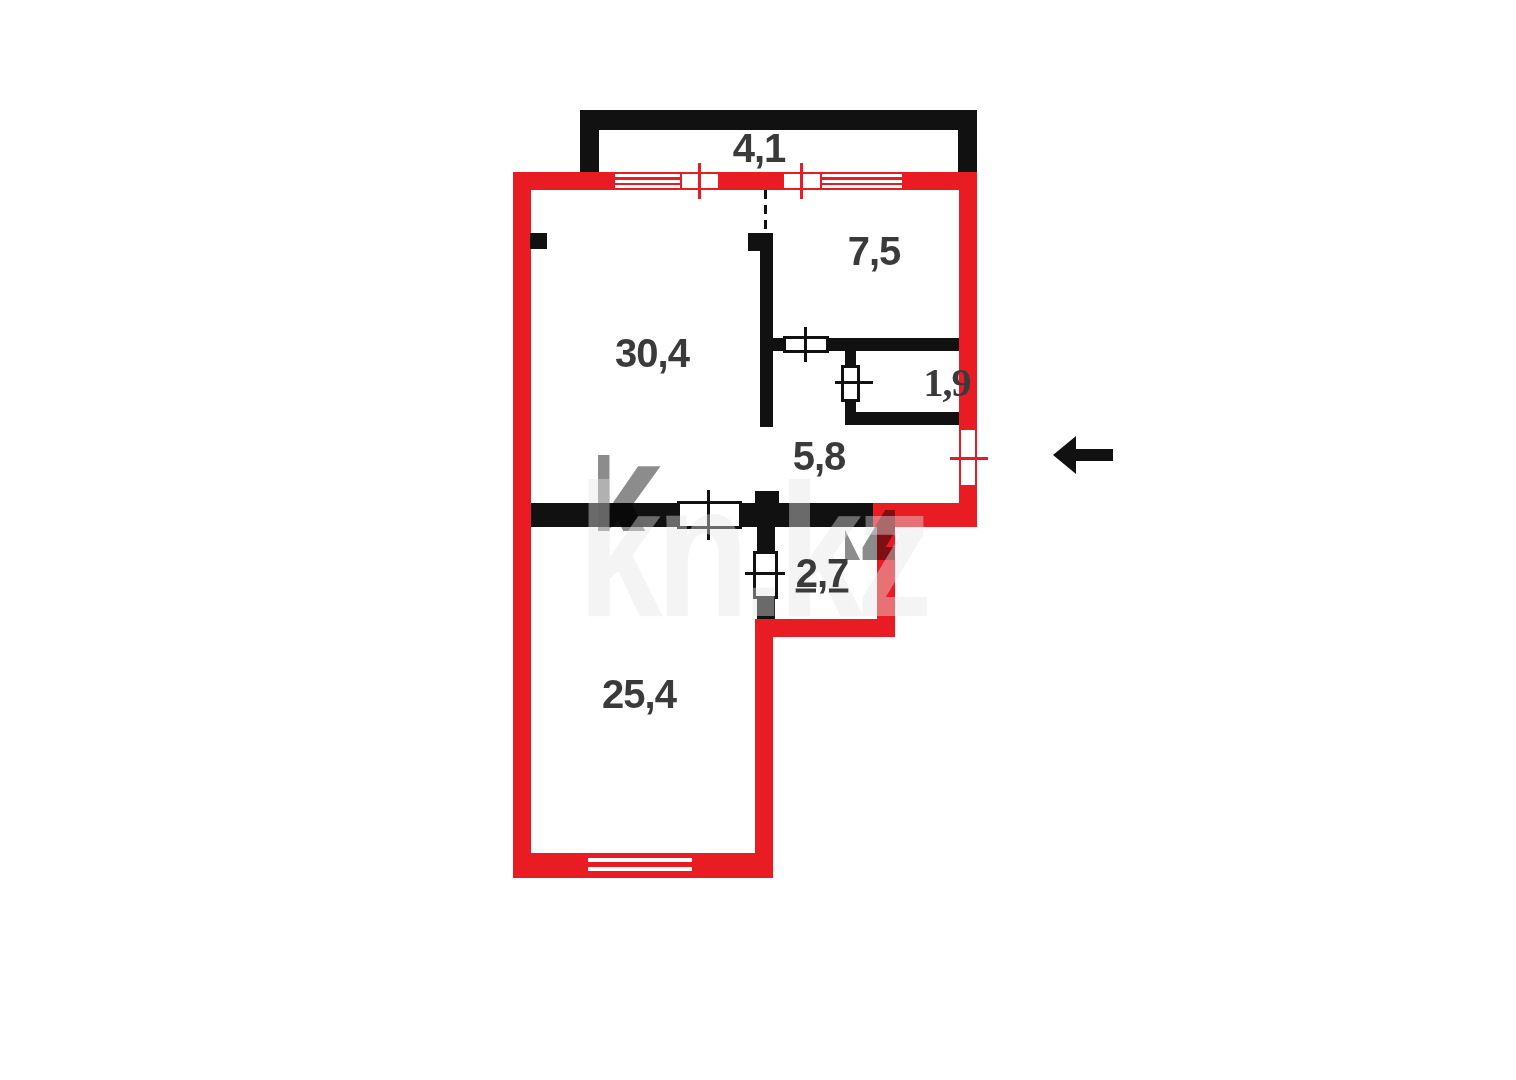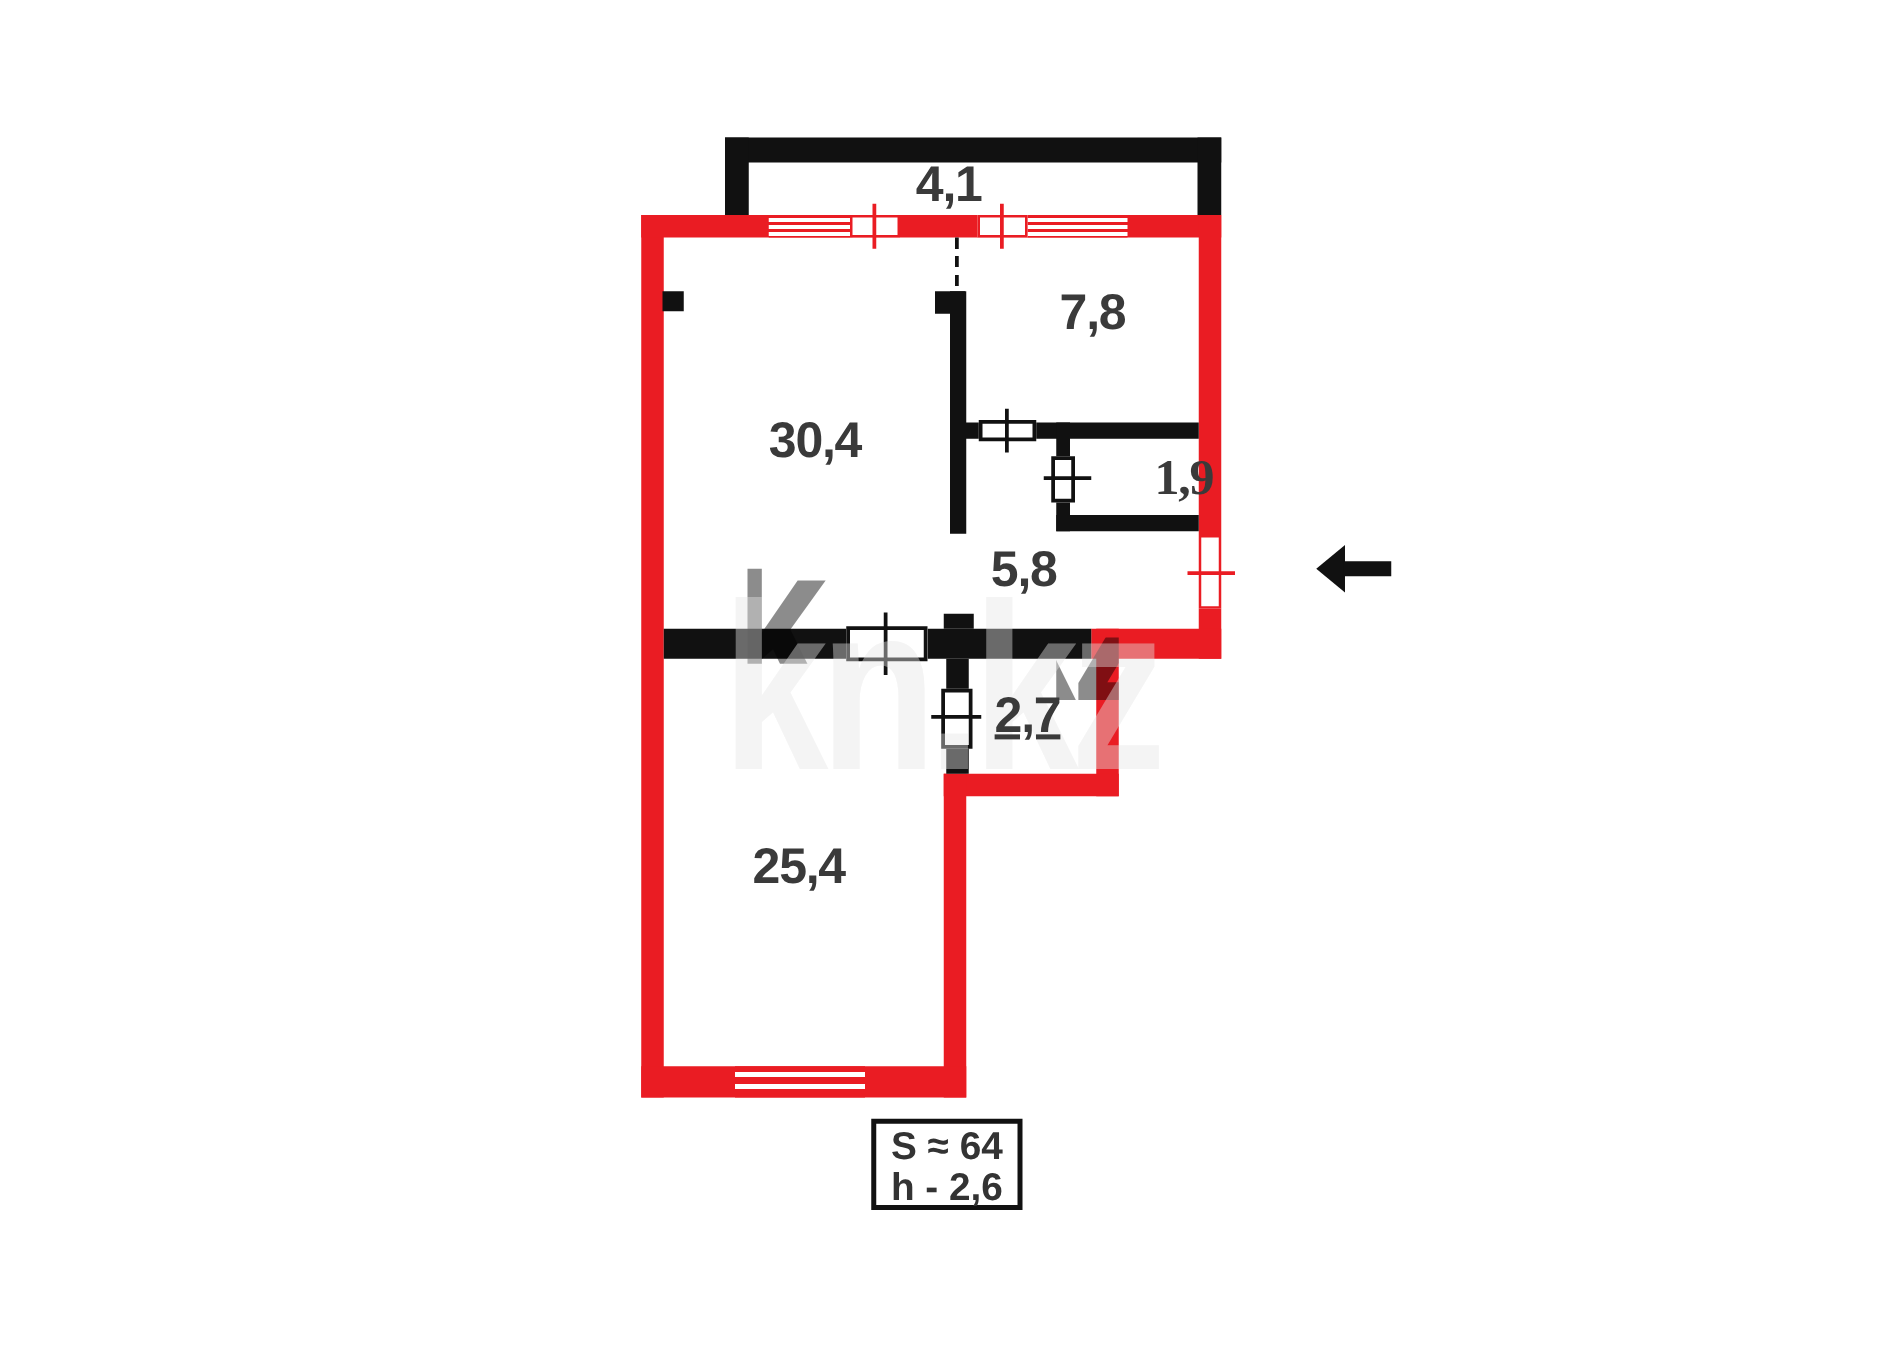--- a/index.html
+++ b/index.html
@@ -99,31 +99,27 @@
 
   <div class="wb" style="left:757px;top:527px;width:18px;height:26px;"></div>
   <div class="wb" style="left:757px;top:597px;width:18px;height:22px;"></div>
   <div class="frame-blk" style="left:753px;top:551px;width:25px;height:48px;"></div>
   <div class="tick-blk" style="left:745px;top:572px;width:40px;height:3px;"></div>
 
   <div class="arrow-head" style="left:1053px;top:436px;"></div>
   <div class="arrow-shaft" style="left:1075px;top:449px;width:38px;height:12px;"></div>
 
   <div class="room-label" style="left:759px;top:148px;">4,1</div>
-  <div class="room-label" style="left:874px;top:251px;">7,8</div>
+  <div class="room-label" style="left:874px;top:251px;">7,5</div>
   <div class="room-label" style="left:652px;top:353px;">30,4</div>
   <div class="room-label" style="left:947px;top:382px;font-family:Liberation Serif, serif;">1,9</div>
   <div class="room-label" style="left:819px;top:456px;">5,8</div>
   <div class="room-label" style="left:822px;top:573px;text-decoration:underline;">2,7</div>
   <div class="room-label" style="left:639px;top:694px;">25,4</div>
 
-  <div class="info-box">
-    <div>S ≈ 64</div>
-    <div>h - 2,6</div>
-  </div>
 
   <div class="wm wm-dark">kn.kz</div>
   <div class="wm wm-light">kn.kz</div>
   <div class="wm-frag" style="left:598px;top:455px;width:64px;height:76px;">
     <div style="left:-20px;top:-50px;">kn.kz</div>
   </div>
   <div class="wm-frag" style="left:845px;top:510px;width:50px;height:50px;">
     <div style="left:-267px;top:-105px;">kn.kz</div>
   </div>
 

